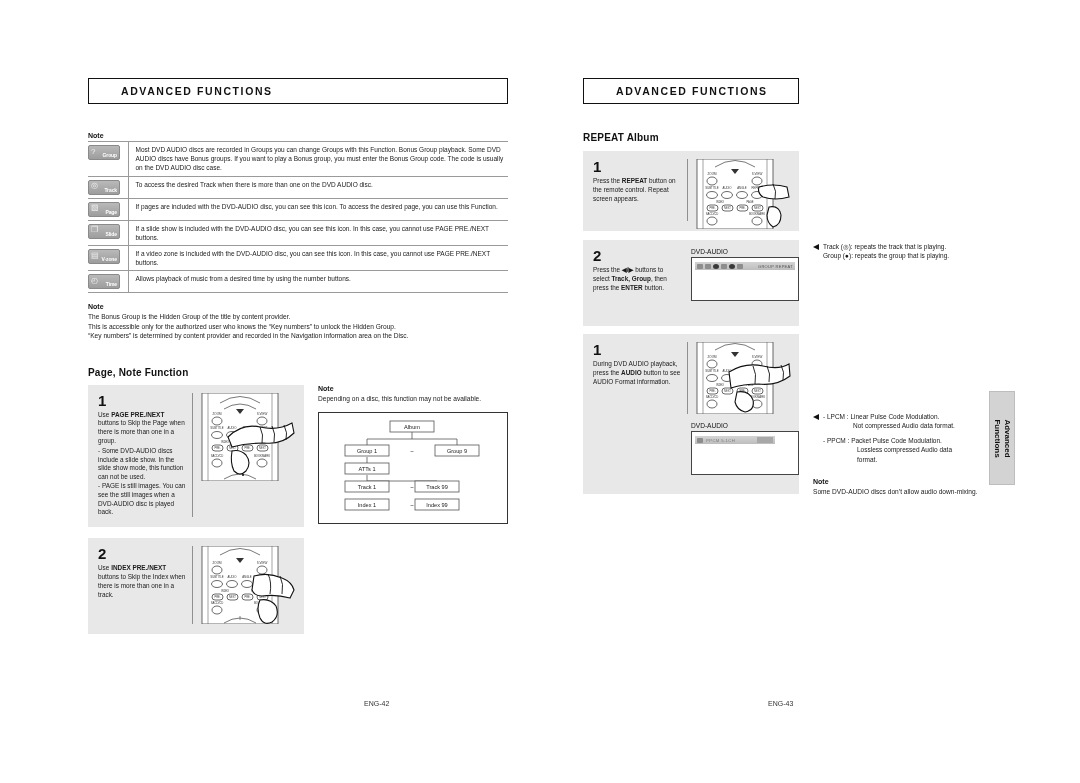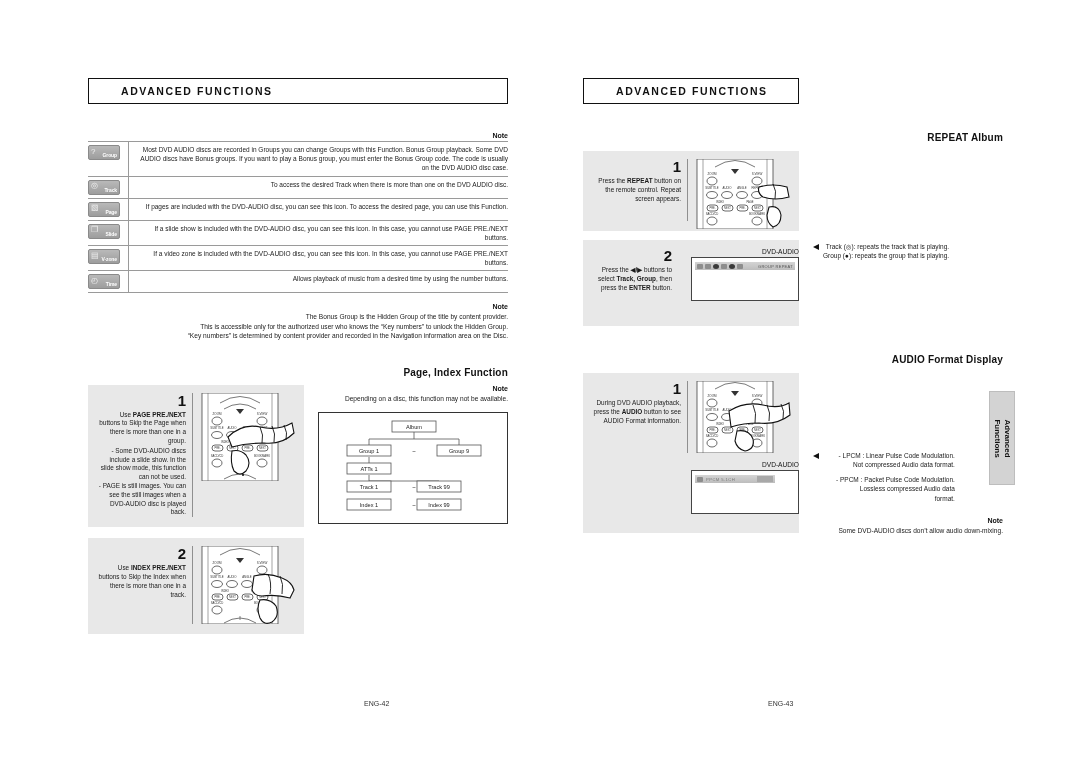--- a/index.html
+++ b/index.html
@@ -5,21 +5,21 @@
   * { box-sizing: border-box; }
   html, body { margin: 0; padding: 0; }
   body {
     width: 1080px; height: 783px;
     background: #ffffff;
     font-family: "Liberation Sans", sans-serif;
     color: #1a1a1a;
     position: relative;
     overflow: hidden;
   }
-  .page { position: absolute; top: 0; text-align: right; }
+  .page { position: absolute; top: 0; }
   .page-left  { left: 88px;  width: 420px; height: 783px; }
   .page-right { left: 583px; width: 420px; height: 783px; }
 
   
   .hdr-bar {
     border: 1px solid #111;
     height: 26px;
     display: flex;
     align-items: center;
     padding-left: 32px;
@@ -216,21 +216,21 @@
   </tbody>
     </table>
 
   <div style="margin-top:10px;">
     <div class="note-label">Note</div>
     <div class="para">The Bonus Group is the Hidden Group of the title by content provider.</div>
     <div class="para">This is accessible only for the authorized user who knows the “Key numbers” to unlock the Hidden Group.</div>
     <div class="para">“Key numbers” is determined by content provider and recorded in the Navigation information area on the Disc.</div>
   </div>
 
-  <div class="sec-title" style="margin-top:26px;">Page, Index Function</div>
+  <div class="sec-title" style="margin-top:26px;">Page, Note Function</div>
 
   <div style="display:flex; margin-top:7px; gap:14px;">
     <div class="step-panel" style="width:216px;">
       <div class="step-txt">
         <div class="step-num">1</div>
         <div class="step-body">
           <span>Use </span><b>PAGE PRE./NEXT</b><span> buttons to Skip the Page when there is more than one in a group.</span>
         </div>
         <div class="step-body" style="margin-top:1px;">- Some DVD-AUDIO discs include a slide show. In the slide show mode, this function can not be used.</div>
         <div class="step-body">- PAGE is still images. You can see the still images when a DVD-AUDIO disc is played back.</div>
@@ -461,21 +461,20 @@
       <div class="callout">
         <span class="tri"></span>
         <span>
           <span style="display:block;">Track (◎): repeats the track that is playing.</span>
           <span style="display:block;">Group (●): repeats the group that is playing.</span>
         </span>
       </div>
     </div>
   </div>
 
-  <div class="sec-title" style="margin-top:28px;">AUDIO Format Display</div>
 
   <div style="display:flex; margin-top:8px; gap:14px;">
     <div class="step-panel" style="width:216px; height:160px; flex-direction:column; padding:8px 0 0 0;">
       <div style="display:flex;">
         <div class="step-txt">
           <div class="step-num">1</div>
           <div class="step-body">
             <span>During DVD AUDIO playback, press the </span><b>AUDIO</b><span> button to see AUDIO Format information.</span>
           </div>
         </div>

